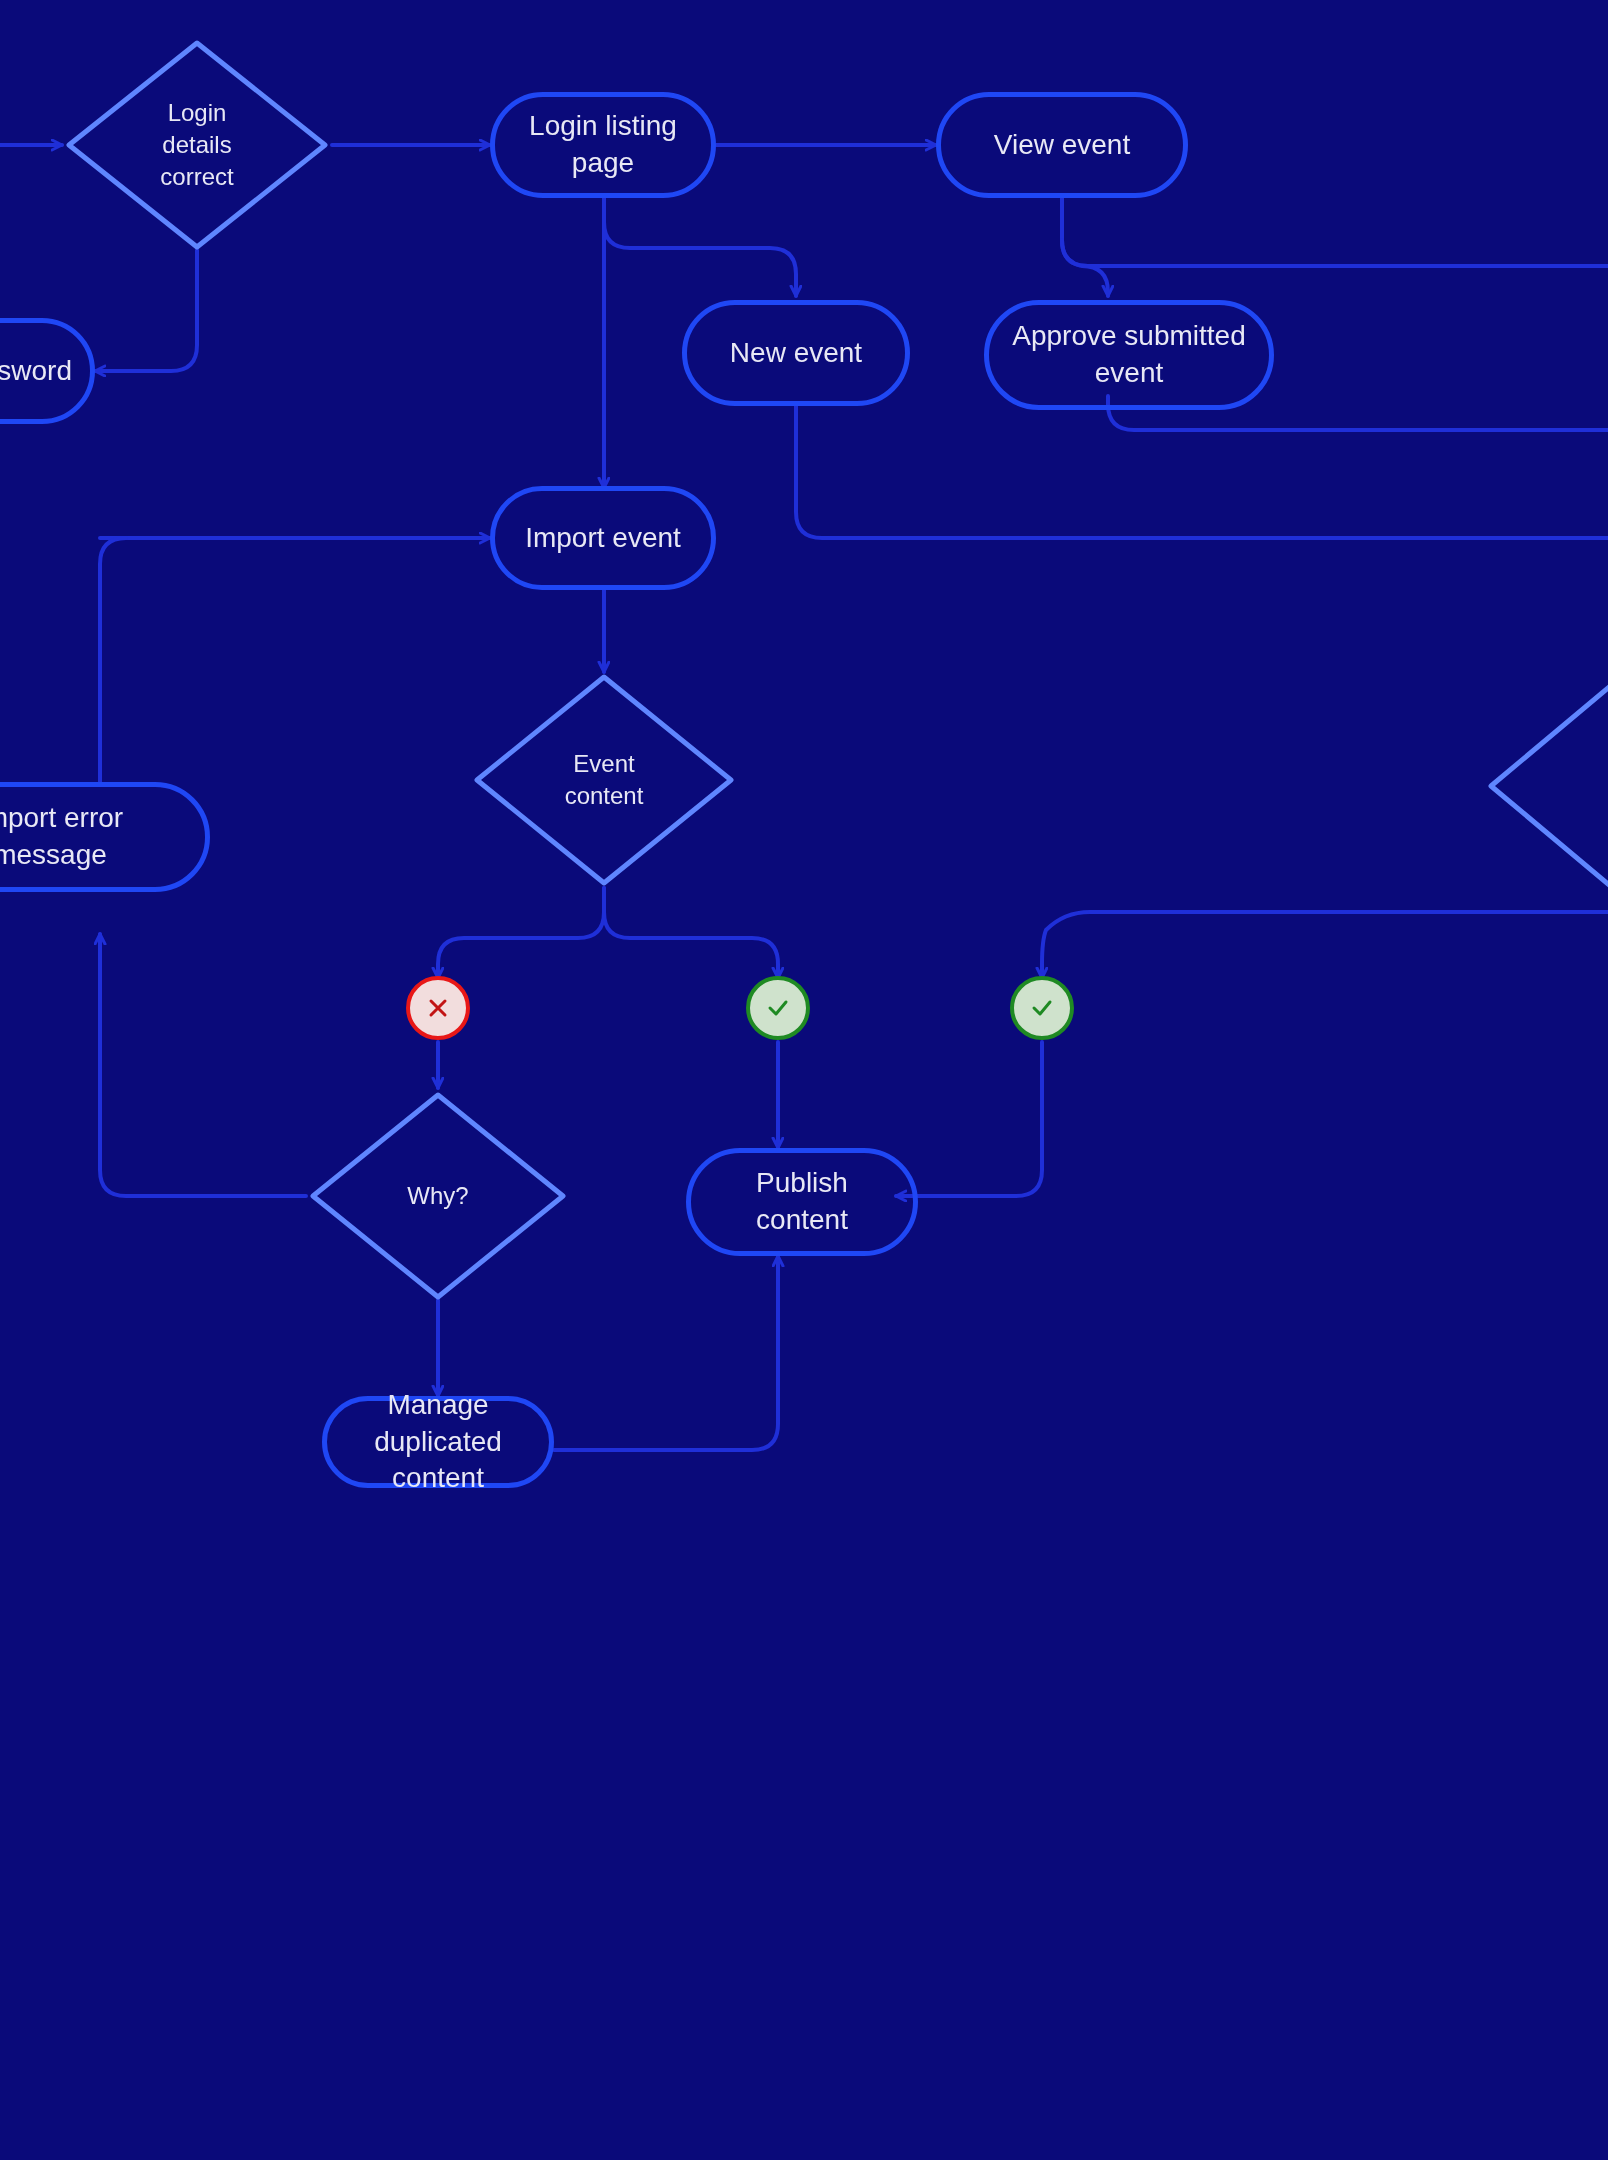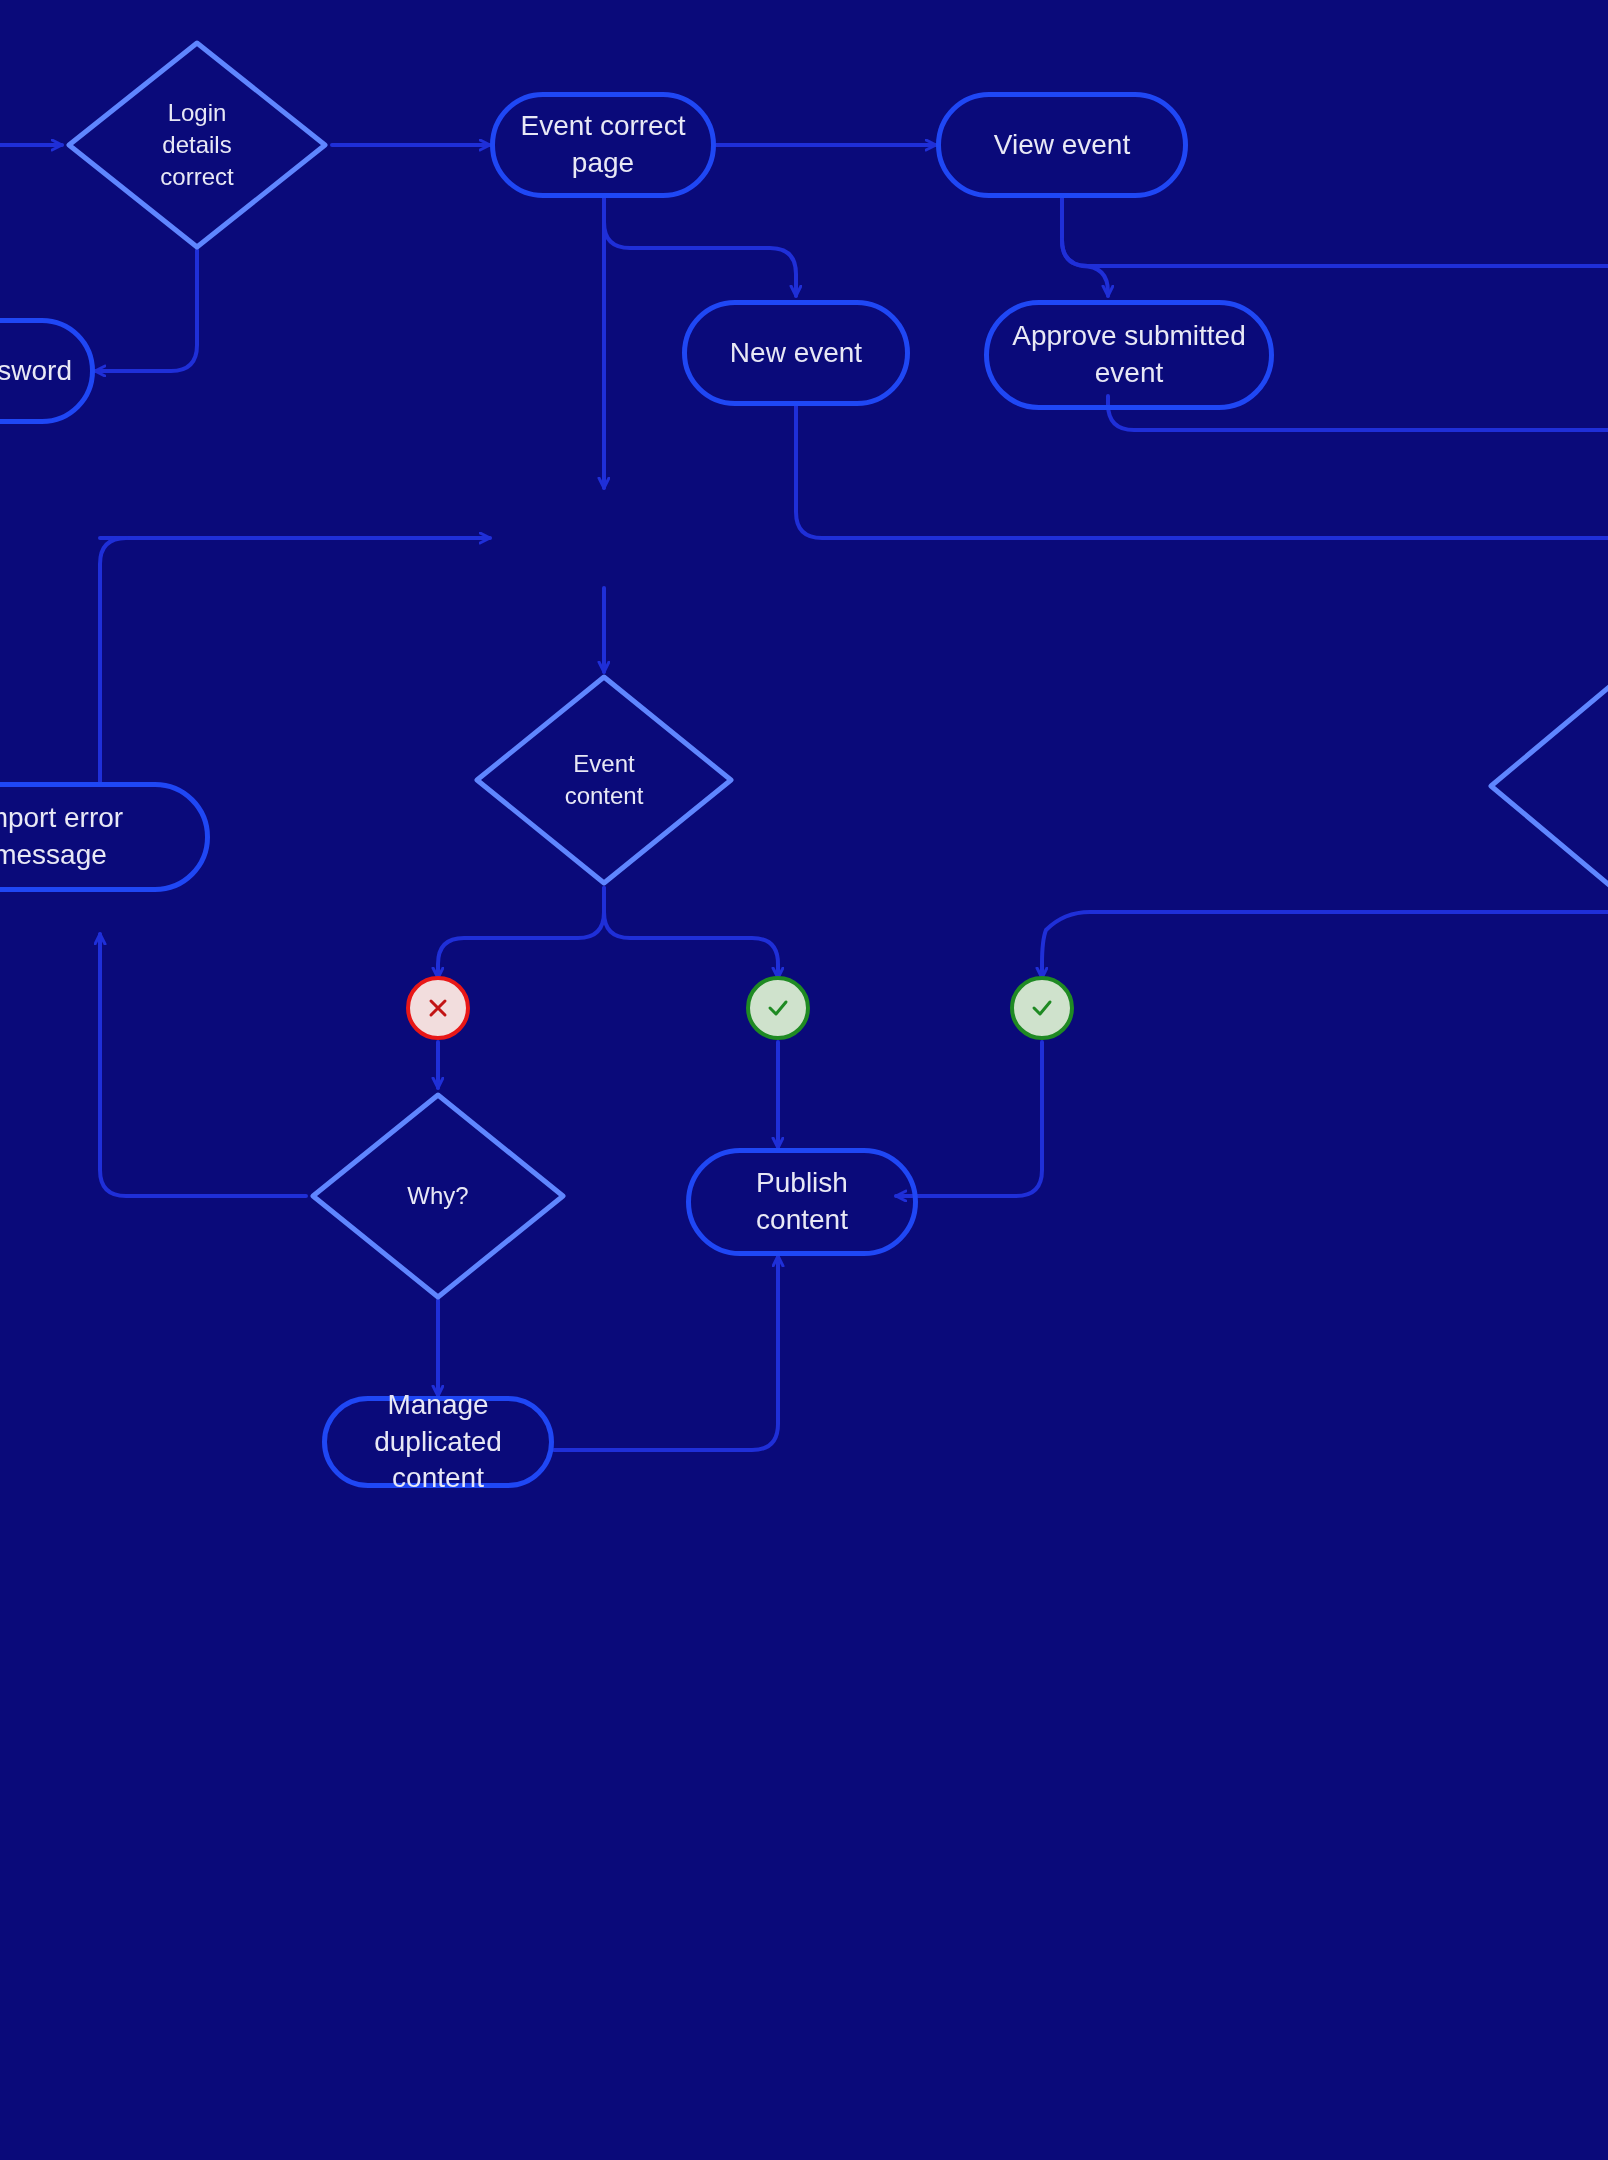--- a/index.html
+++ b/index.html
@@ -142,36 +142,39 @@
     <div class="dia-label" style="white-space:pre-line;">Login
 details
 correct</div>
   </div>
 
   <div class="node node-process" style="left:-118px; top:318px; width:213px; height:106px; justify-content:flex-end; padding-right:18px;">
     <span>sword</span>
   </div>
 
   <div class="node node-process" style="left:490px; top:92px; width:226px; height:106px;">
-    <span>Event correct page</span>
+    <span>Login listing page</span>
   </div>
 
   <div class="node node-process" style="left:936px; top:92px; width:252px; height:106px;justify-content:center;">
     <span>View event</span>
   </div>
 
   <div class="node node-process" style="left:984px; top:300px; width:290px; height:110px;">
     <span style="white-space:pre-line;">Approve submitted
 event</span>
   </div>
 
   <div class="node node-process" style="left:682px; top:300px; width:228px; height:106px;">
     <span>New event</span>
   </div>
 
+  <div class="node node-process" style="left:490px; top:486px; width:226px; height:104px;">
+    <span>Import event</span>
+  </div>
 
   <div class="node node-decision" style="left:470px; top:670px; width:268px; height:220px;">
     <svg class="dia-shape" viewBox="0 0 268 220">
       <path d="M134,7 L261,110 L134,213 L7,110 Z" fill="none" stroke="#5f86ff" stroke-width="5" stroke-linejoin="round"></path>
     </svg>
     <div class="dia-label" style="white-space:pre-line;">Event
 content</div>
   </div>
 
   <div class="node node-decision" style="left:1484px; top:676px; width:260px; height:220px;">

